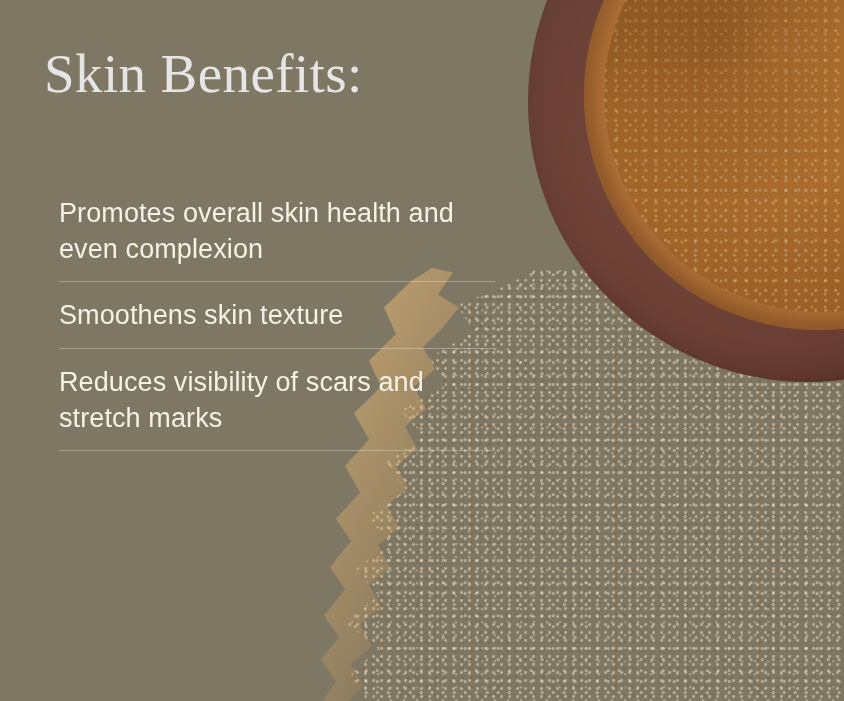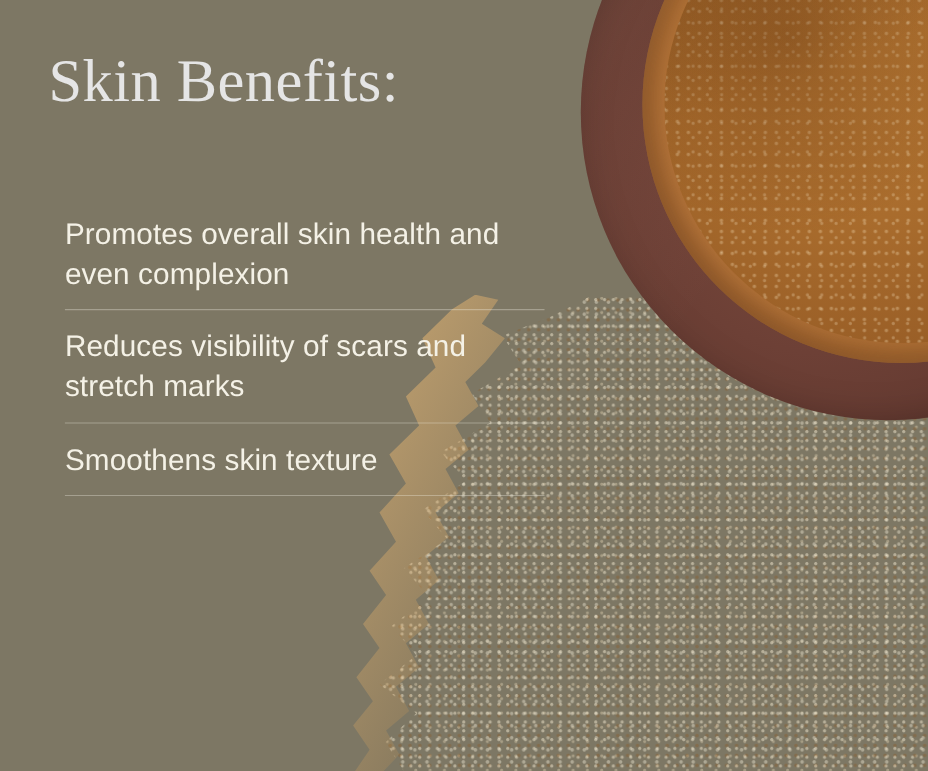--- a/index.html
+++ b/index.html
@@ -200,18 +200,18 @@
     <div class="bowl-fill"></div>
     <div class="bowl-fill-shadow"></div>
   </div>
 
   <div class="content">
 
     <h1 class="page-title">Skin Benefits:</h1>
 
     <ul class="benefit-list">
       <li class="benefit-item">Promotes overall skin health and even complexion</li>
+      <li class="benefit-item">Smoothens skin texture</li>
       <li class="benefit-item">Reduces visibility of scars and stretch marks</li>
-      <li class="benefit-item">Smoothens skin texture</li>
     </ul>
 
   </div>
 </div>
 
 </body></html>

